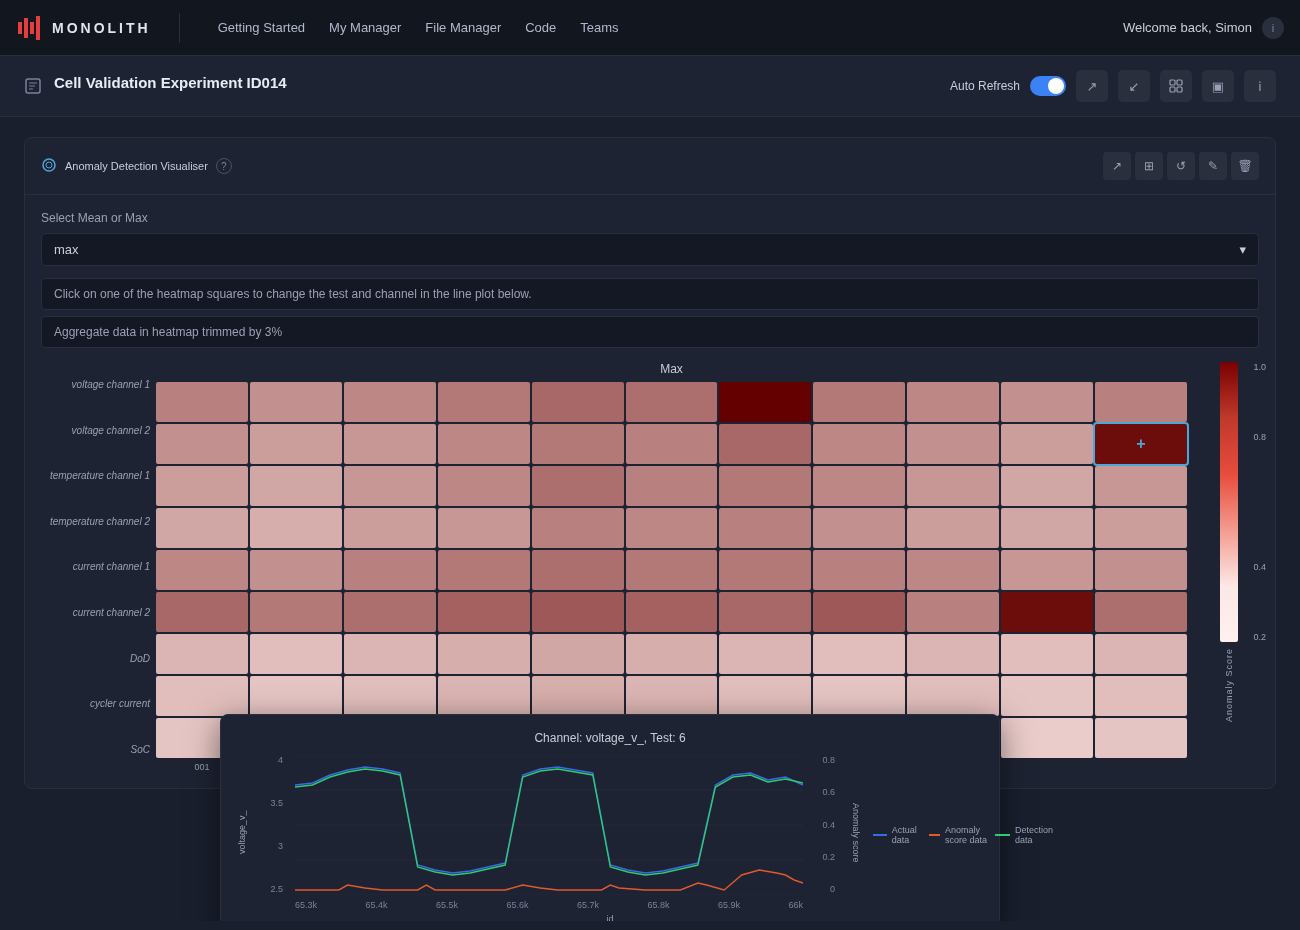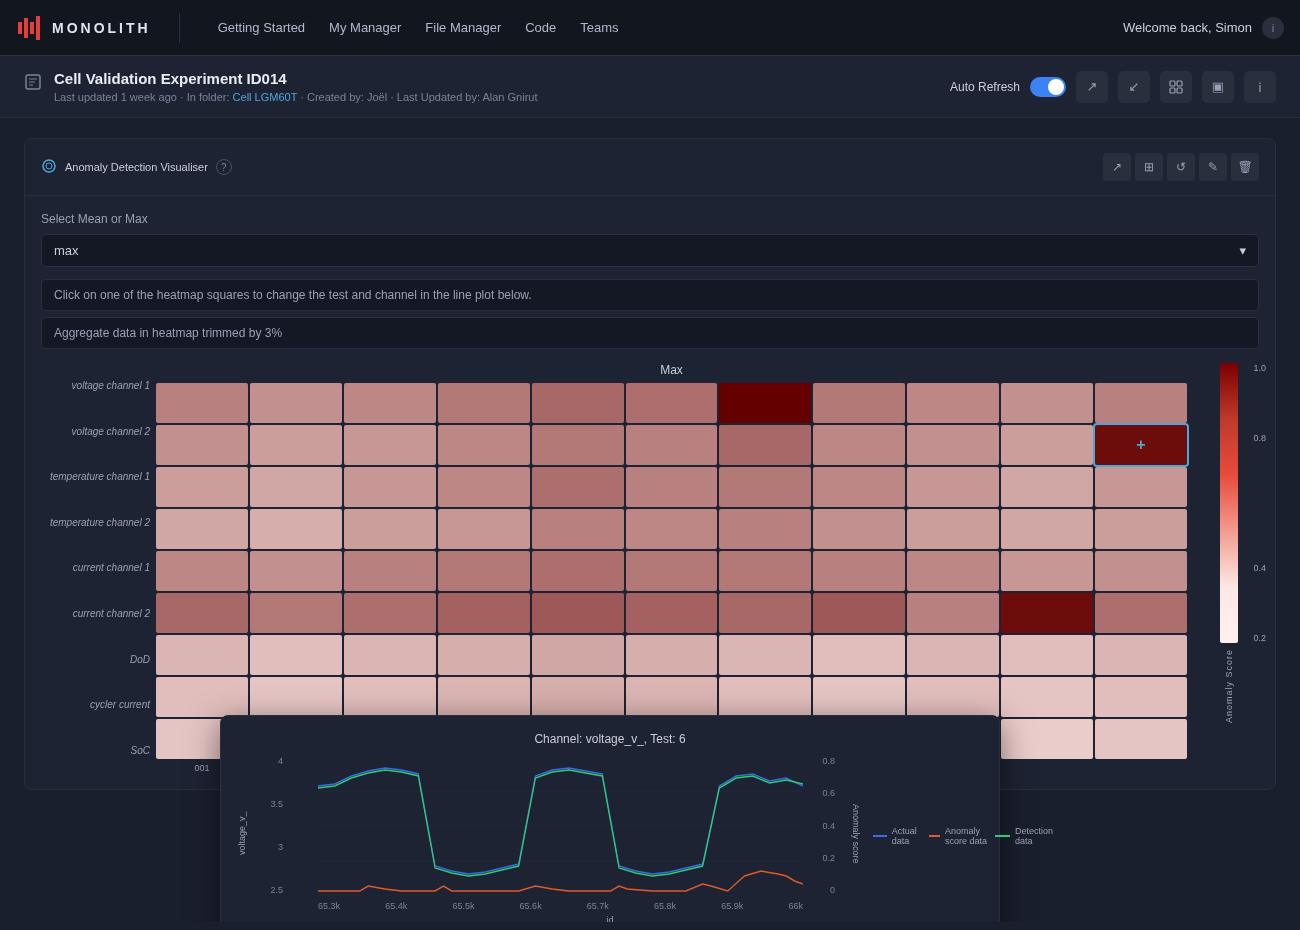--- a/index.html
+++ b/index.html
@@ -386,21 +386,20 @@
       transform: rotate(180deg);
       font-size: 9px;
       color: #9aa0b4;
       text-align: center;
       width: 14px;
       flex-shrink: 0;
     }
     .chart-svg-container {
       flex: 1;
       position: relative;
-      margin-left: 23px;
     }
     .chart-y-right-label {
       writing-mode: vertical-rl;
       font-size: 9px;
       color: #9aa0b4;
       text-align: center;
       width: 14px;
       flex-shrink: 0;
     }
     .chart-legend {
@@ -461,23 +460,20 @@
     <div class="page-icon">
       <svg width="18" height="18" viewBox="0 0 18 18" fill="none">
         <rect x="2" y="2" width="14" height="14" rx="2" stroke="#7a8299" stroke-width="1.5"></rect>
         <line x1="5" y1="6" x2="13" y2="6" stroke="#7a8299" stroke-width="1"></line>
         <line x1="5" y1="9" x2="11" y2="9" stroke="#7a8299" stroke-width="1"></line>
         <line x1="5" y1="12" x2="9" y2="12" stroke="#7a8299" stroke-width="1"></line>
       </svg>
     </div>
     <div>
       <div class="page-title">Cell Validation Experiment ID014</div>
-      <div class="page-subtitle">
-        <span>Last updated 1 week ago</span> · In folder: <a>Cell LGM60T</a> · Created by: <span>Joël</span> · Last Updated by: <span>Alan Gnirut</span>
-      </div>
     </div>
   </div>
   <div class="page-header-right">
     <span class="auto-refresh-label">Auto Refresh</span>
     <div class="toggle-switch"></div>
     <div class="header-btn">↗</div>
     <div class="header-btn">↙</div>
     <div class="header-btn">
       <svg width="14" height="14" viewBox="0 0 14 14" fill="none">
         <rect x="1" y="1" width="5" height="5" rx="1" stroke="#9aa0b4" stroke-width="1.2"></rect>

